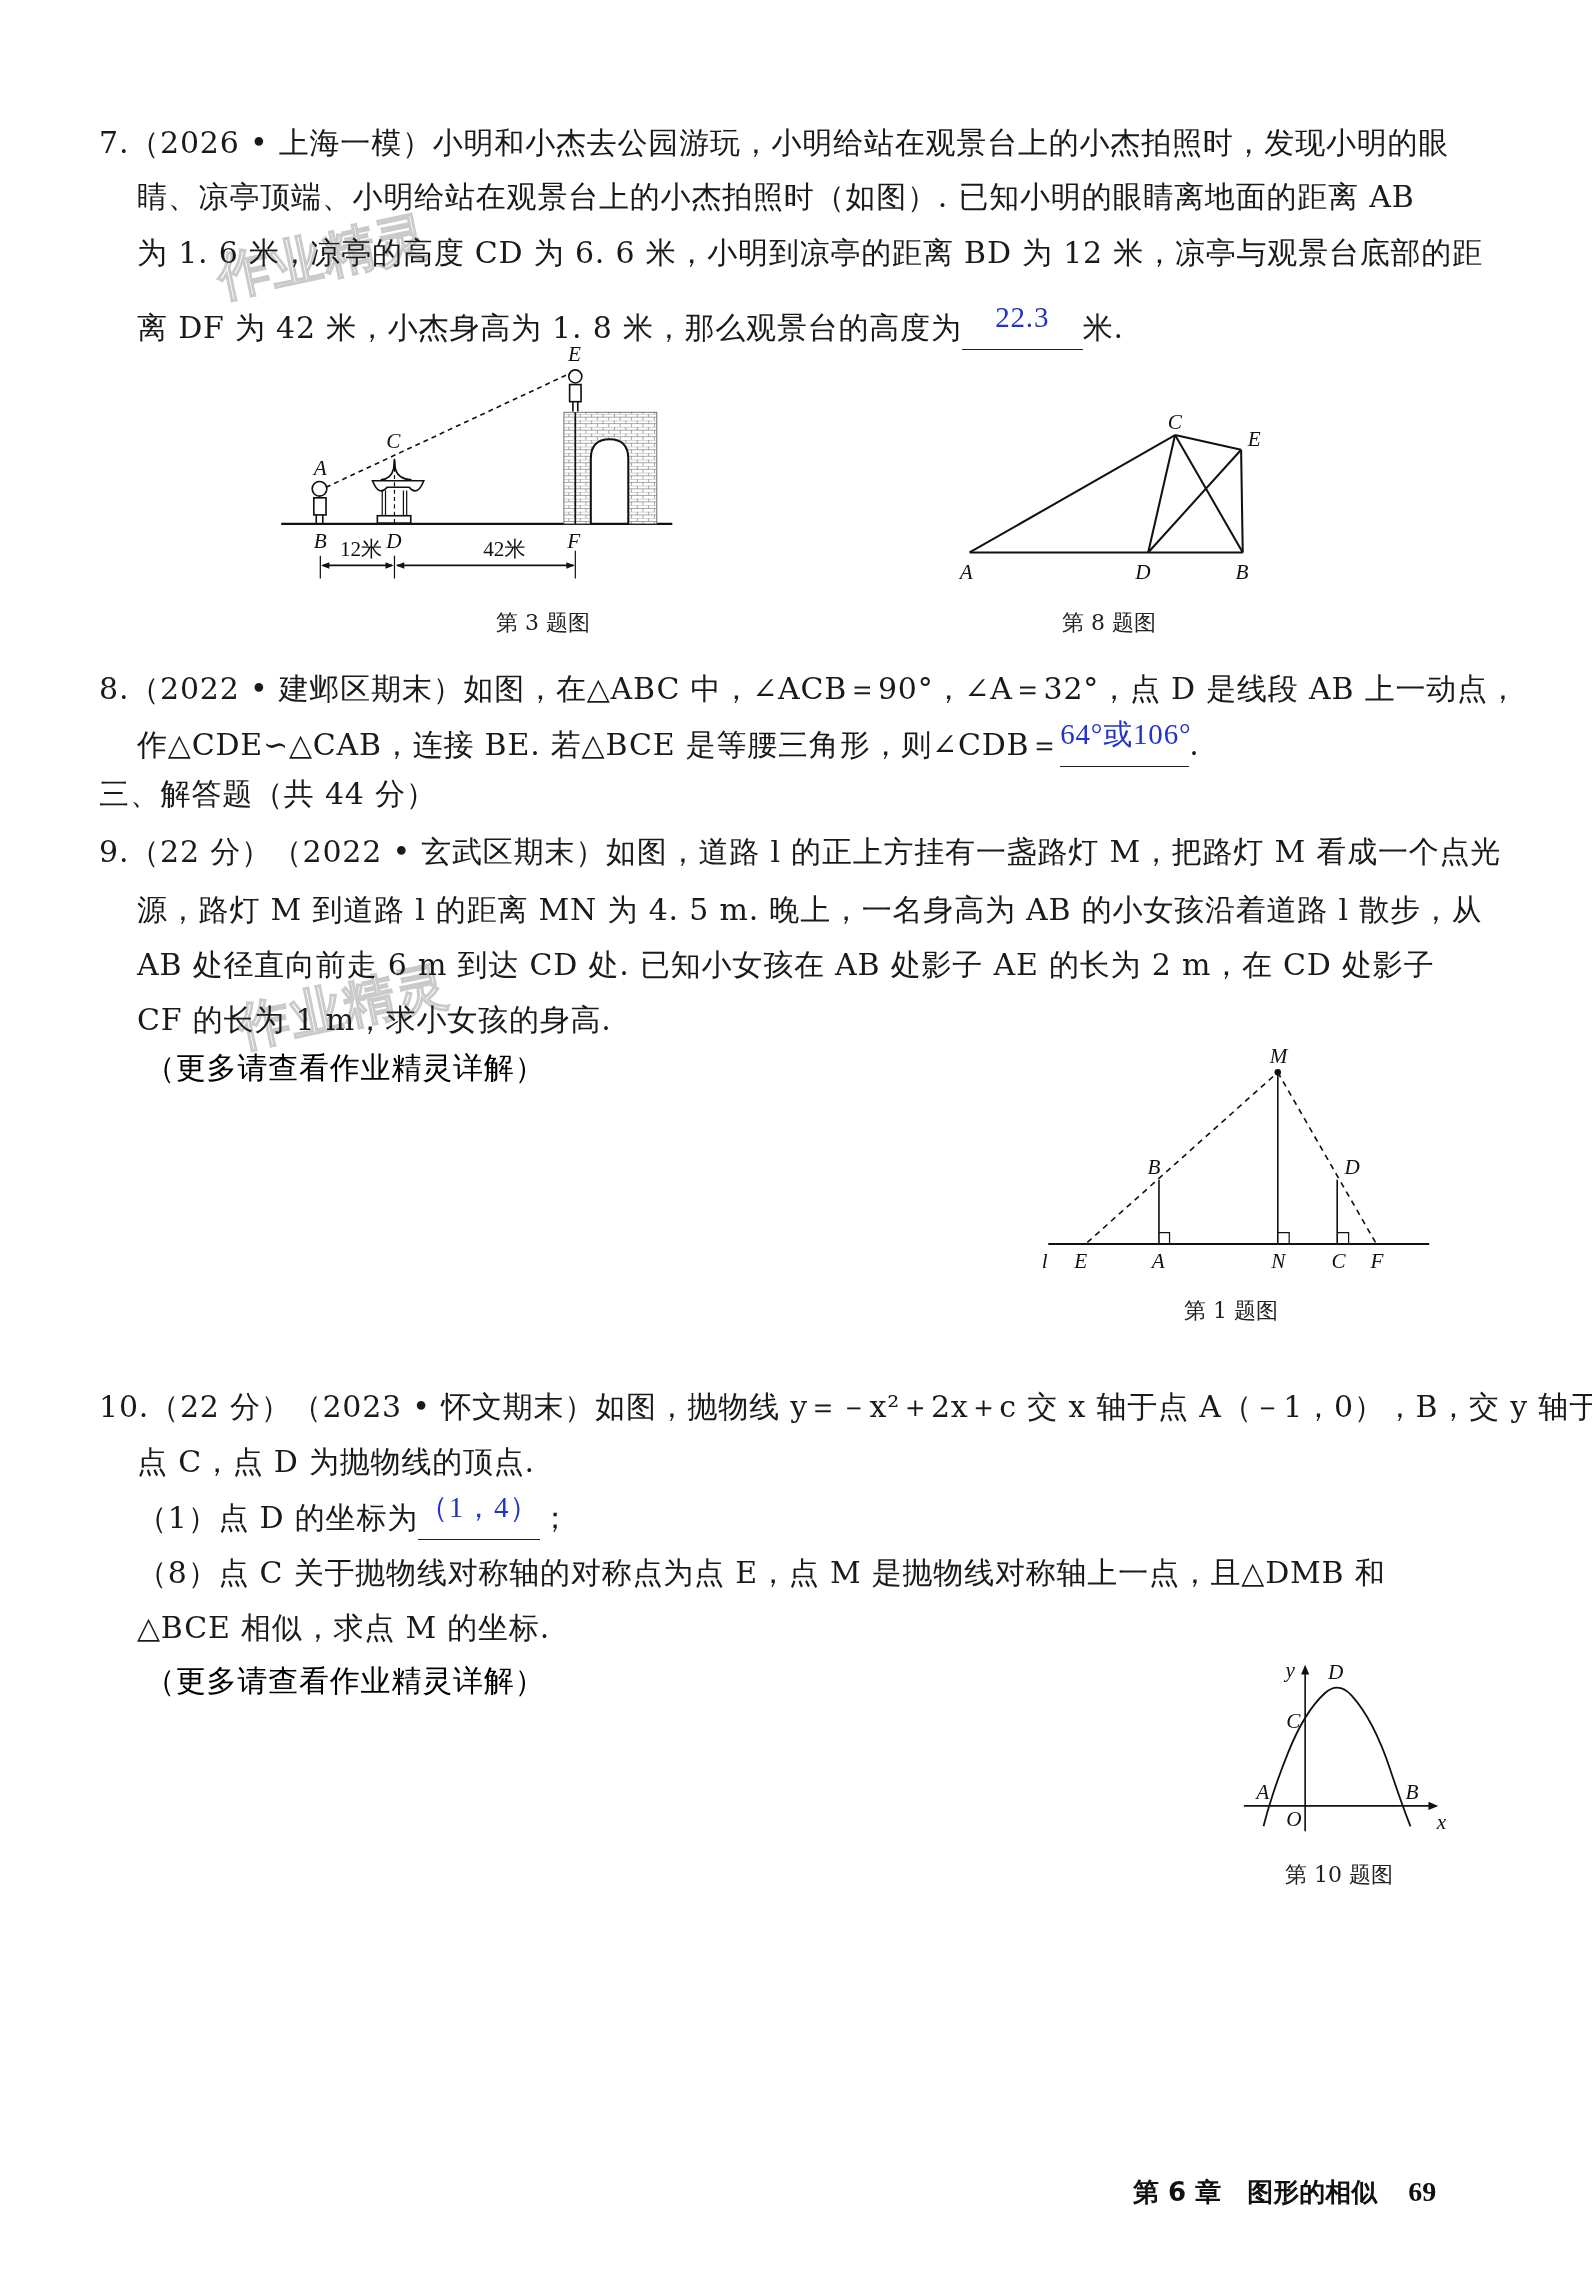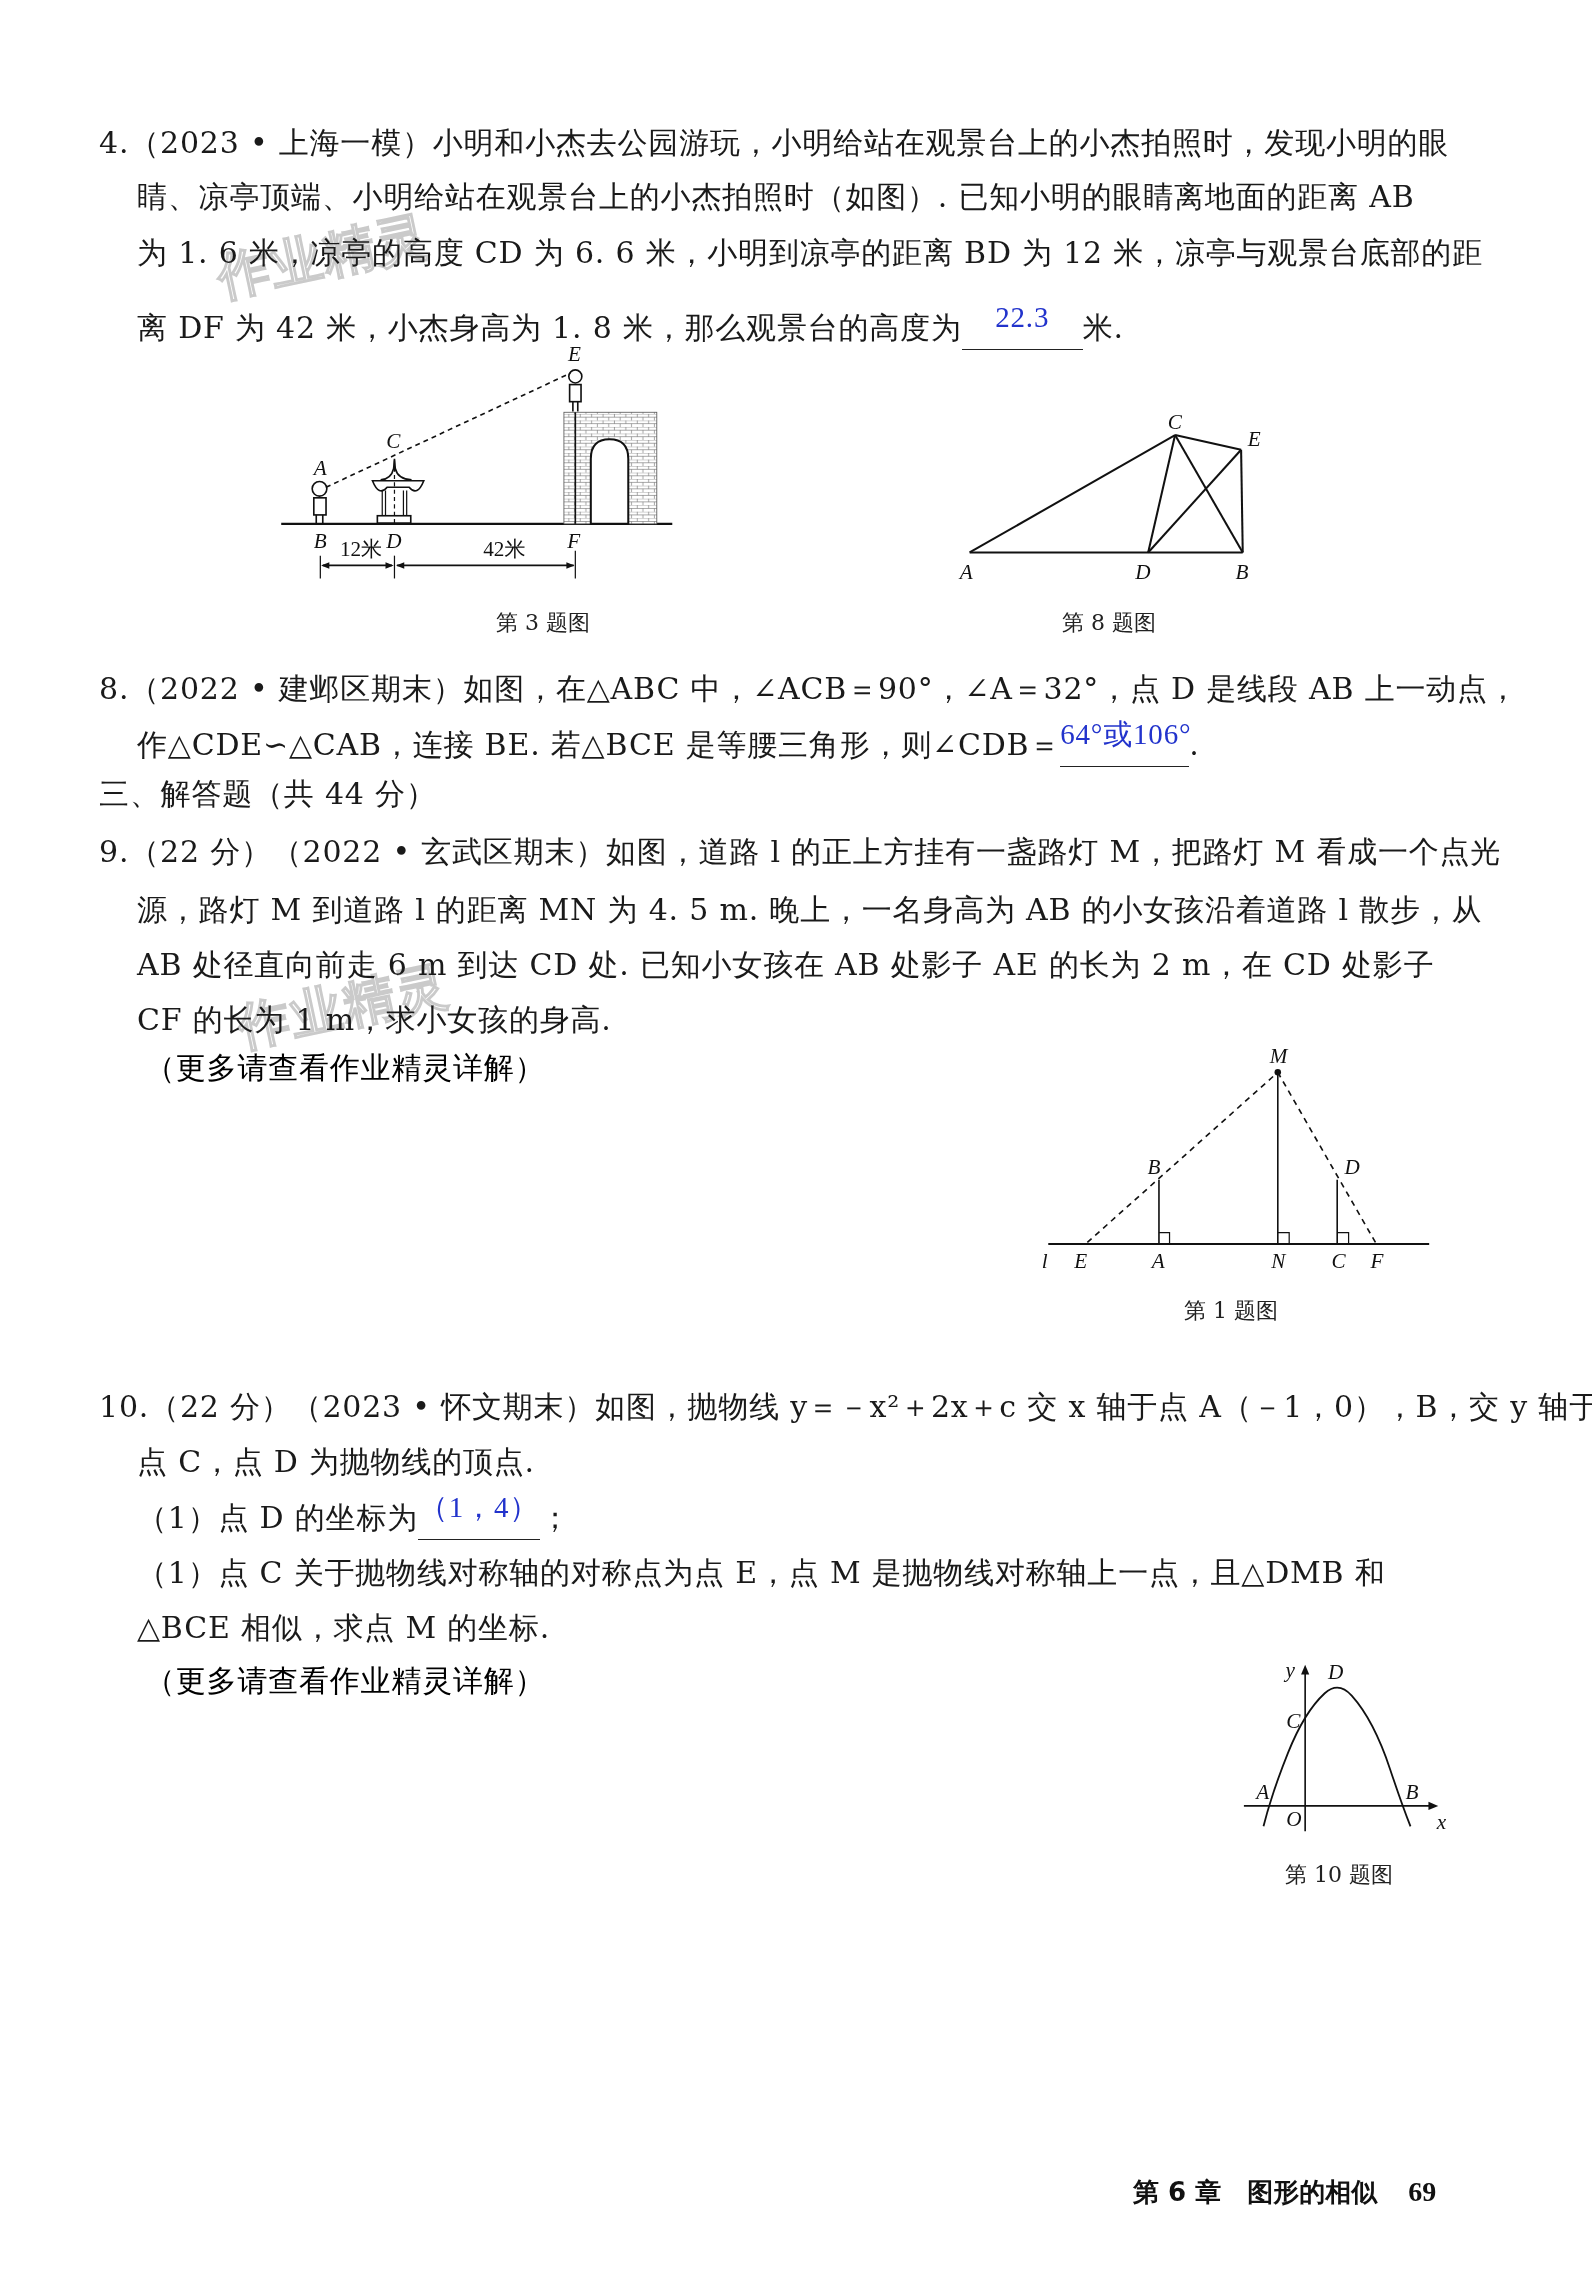--- a/index.html
+++ b/index.html
@@ -32,21 +32,21 @@
   .footer .pg { font-family: "Liberation Serif", serif; font-weight: bold; font-size: 28px; margin-left: 31px; text-align: right; }
   svg { position: absolute; overflow: visible; }
 </style>
 </head>
 <body>
 
 <div class="watermark" style="left:216px; top:222px;">作业精灵</div>
 <div class="watermark" style="left:236px; top:972px;">作业精灵</div>
 
 <div>
-  <div class="line" style="left:99px; top:122px;">4.（2023 • 上海一模）小明和小杰去公园游玩，小明给站在观景台上的小杰拍照时，发现小明的眼</div>
+  <div class="line" style="left:99px; top:122px;">7.（2026 • 上海一模）小明和小杰去公园游玩，小明给站在观景台上的小杰拍照时，发现小明的眼</div>
   <div class="line" style="left:137px; top:176px;">睛、凉亭顶端、小明给站在观景台上的小杰拍照时（如图）. 已知小明的眼睛离地面的距离 AB</div>
   <div class="line" style="left:137px; top:232px;">为 1. 6 米，凉亭的高度 CD 为 6. 6 米，小明到凉亭的距离 BD 为 12 米，凉亭与观景台底部的距</div>
   <div class="line" style="left:137px; top:287px;margin-top:20px;">
     <span>离 DF 为 42 米，小杰身高为 1. 8 米，那么观景台的高度为</span><span class="ans" style="width:121px;"><span>22.3</span></span><span>米.</span>
   </div>
 </div>
 
 <svg style="left:269px; top:342px;" width="554" height="310" viewBox="0 0 680 380">
 
   <line x1="15" y1="223" x2="495" y2="223" stroke="#111" stroke-width="2.5"></line>
@@ -170,21 +170,21 @@
   <text class="lbl" x="412" y="276">F</text>
 </svg>
 <div class="cap" style="left:1184px; top:1296px;">第 1 题图</div>
 
 <div>
   <div class="line" style="left:99px; top:1386px;">10.（22 分）（2023 • 怀文期末）如图，抛物线 y＝－x²＋2x＋c 交 x 轴于点 A（－1，0），B，交 y 轴于</div>
   <div class="line" style="left:137px; top:1441px;">点 C，点 D 为抛物线的顶点.</div>
   <div class="line" style="left:137px; top:1497px;">
     <span>（1）点 D 的坐标为</span><span class="ans" style="width:122px;"><span>（1，4）</span></span><span>；</span>
   </div>
-  <div class="line" style="left:137px; top:1552px;">（1）点 C 关于抛物线对称轴的对称点为点 E，点 M 是抛物线对称轴上一点，且△DMB 和</div>
+  <div class="line" style="left:137px; top:1552px;">（8）点 C 关于抛物线对称轴的对称点为点 E，点 M 是抛物线对称轴上一点，且△DMB 和</div>
   <div class="line" style="left:137px; top:1607px;">△BCE 相似，求点 M 的坐标.</div>
   <div class="line link" style="left:145px; top:1660px;">（更多请查看作业精灵详解）</div>
 </div>
 
 <svg style="left:1239px; top:1663px;" width="245" height="245" viewBox="0 0 300 300">
   <line x1="6" y1="175" x2="238" y2="175" stroke="#111" stroke-width="2"></line>
   <polygon points="244,175 232,170 232,180" fill="#111"></polygon>
   <line x1="81" y1="206" x2="81" y2="8" stroke="#111" stroke-width="2"></line>
   <polygon points="81,2 76,14 86,14" fill="#111"></polygon>
   <path d="M30 200 Q40 160 60 110 Q80 60 105 37 Q122 22 138 40 Q165 70 185 130 Q200 175 210 200" fill="none" stroke="#111" stroke-width="2.2"></path>

